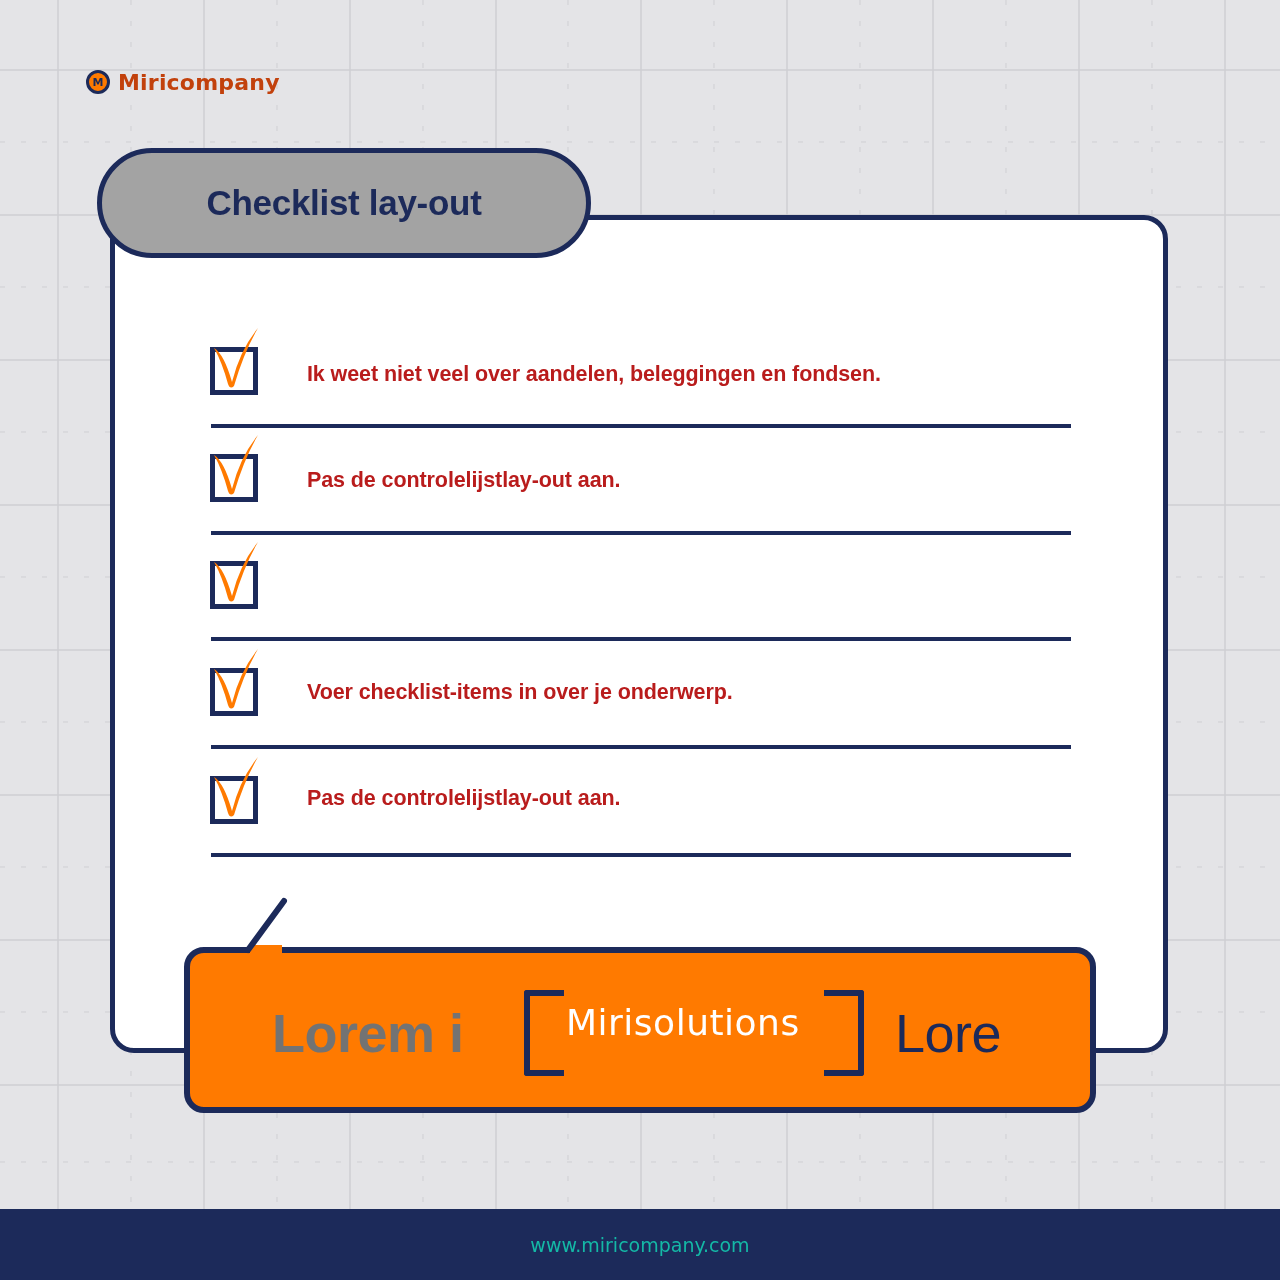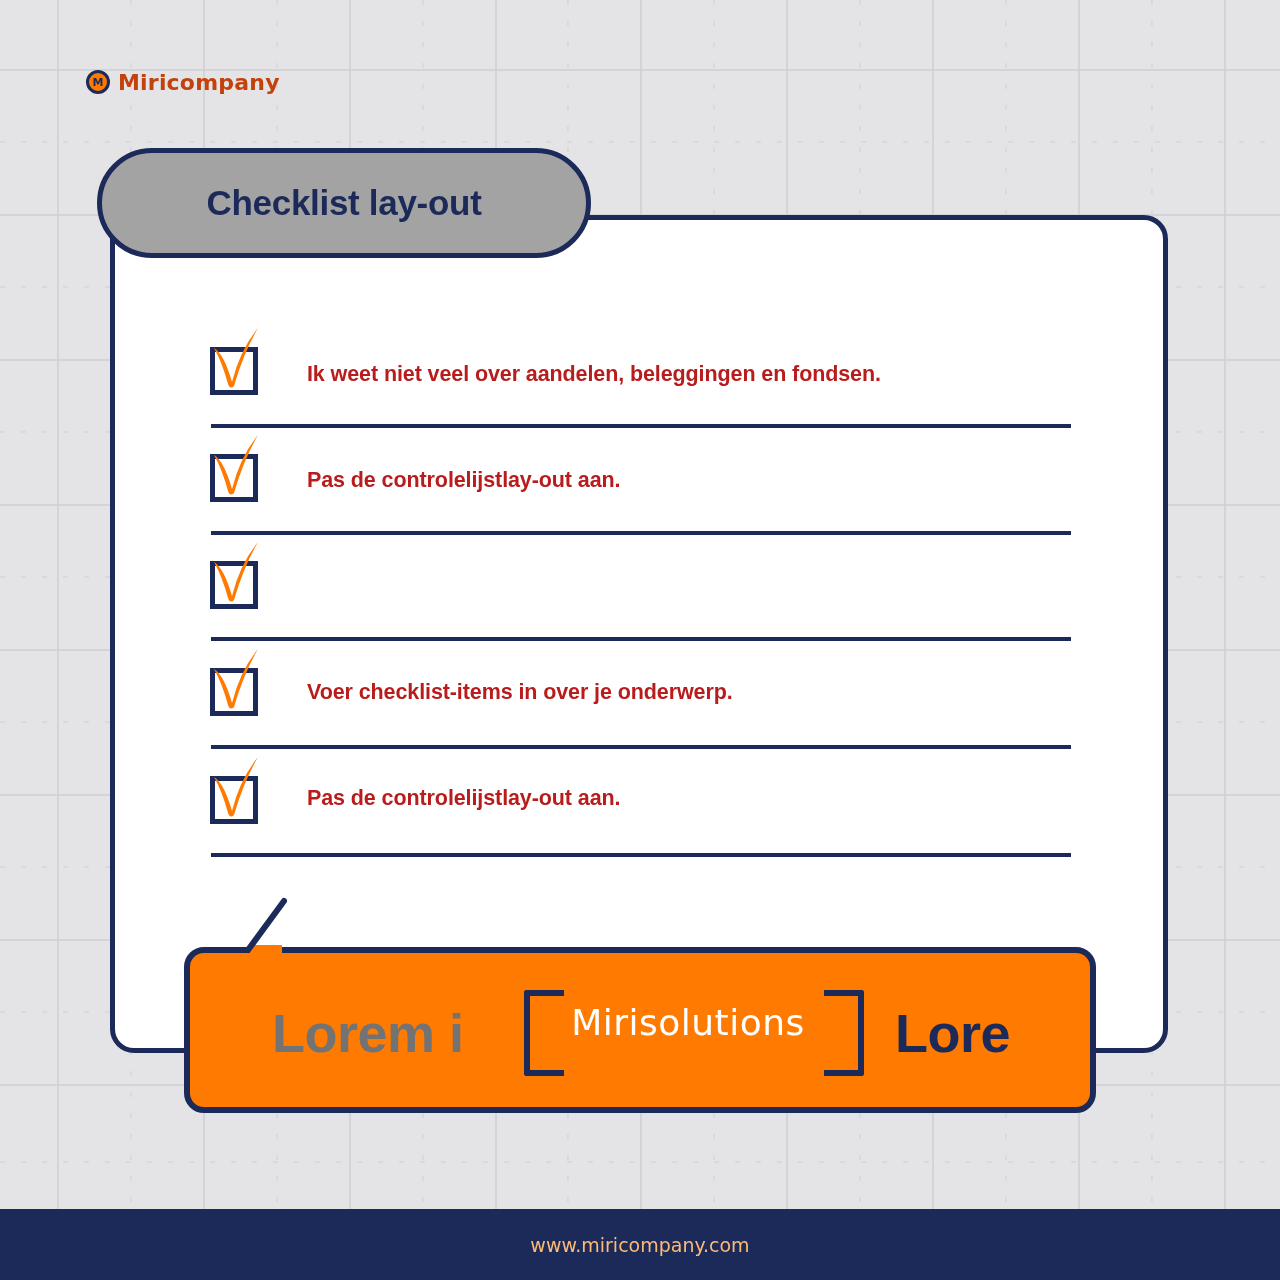--- a/index.html
+++ b/index.html
@@ -55,40 +55,40 @@
     position: absolute; left: 184px; top: 947px; width: 912px; height: 166px;
     box-sizing: border-box; background: #ff7a00;
     border: 6px solid #1c2a5a; border-radius: 20px;
   }
   .tail-svg { position: absolute; left: 230px; top: 895px; width: 70px; height: 70px; overflow: visible; }
   .banner-text-left {
     position: absolute; left: 272px; top: 1002px; font-size: 54px; font-weight: bold; color: #737373;
     letter-spacing: -0.5px;
   }
   .banner-text-right {
-    position: absolute; left: 895px; top: 1002px; font-size: 54px; font-weight: bold; color: #1c2a5a;
+    position: absolute; left: 895px; top: 1002px; font-size: 54px; font-weight: normal; color: #1c2a5a;
     letter-spacing: -0.5px;
   }
   .bracket-left, .bracket-right {
     position: absolute; top: 990px; width: 40px; height: 86px; box-sizing: border-box;
     border: 6px solid #1c2a5a;
   }
   .bracket-left { left: 524px; border-right: none; border-radius: 3px 0 0 3px; }
   .bracket-right { left: 824px; border-left: none; border-radius: 0 3px 3px 0; }
   .banner-brand {
-    position: absolute; left: 566px; top: 1002px; width: 244px; text-align: center;
+    position: absolute; left: 566px; top: 1002px; width: 244px; text-align: left;
     font-family: "DejaVu Sans", sans-serif; font-size: 36px; color: #ffffff; font-weight: normal;
     letter-spacing: 0.5px;
   }
   .footer {
     position: absolute; left: 0; top: 1209px; width: 1280px; height: 71px;
     background: #1c2a5a; display: flex; align-items: center; justify-content: center;
   }
   .footer span {
-    font-family: "DejaVu Sans", sans-serif; font-size: 19px; color: #fdba74;
+    font-family: "DejaVu Sans", sans-serif; font-size: 19px; color: #14b8a6;
   }
 </style>
 </head>
 <body>
 
 <svg class="grid-layer" width="1280" height="1209" viewBox="0 0 1280 1209">
   <g stroke="#cfcfd3" stroke-width="1.5">
     <line x1="58" y1="0" x2="58" y2="1209"></line>
       <line x1="204" y1="0" x2="204" y2="1209"></line>
     <line x1="350" y1="0" x2="350" y2="1209"></line>

